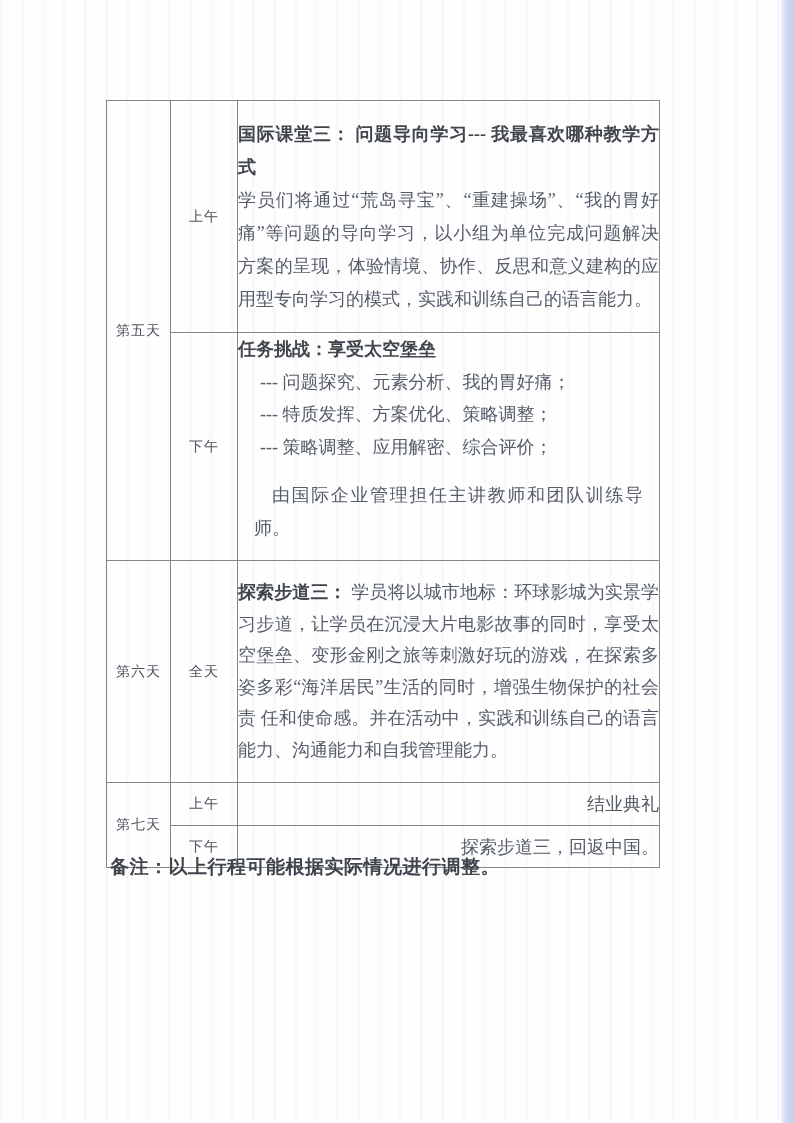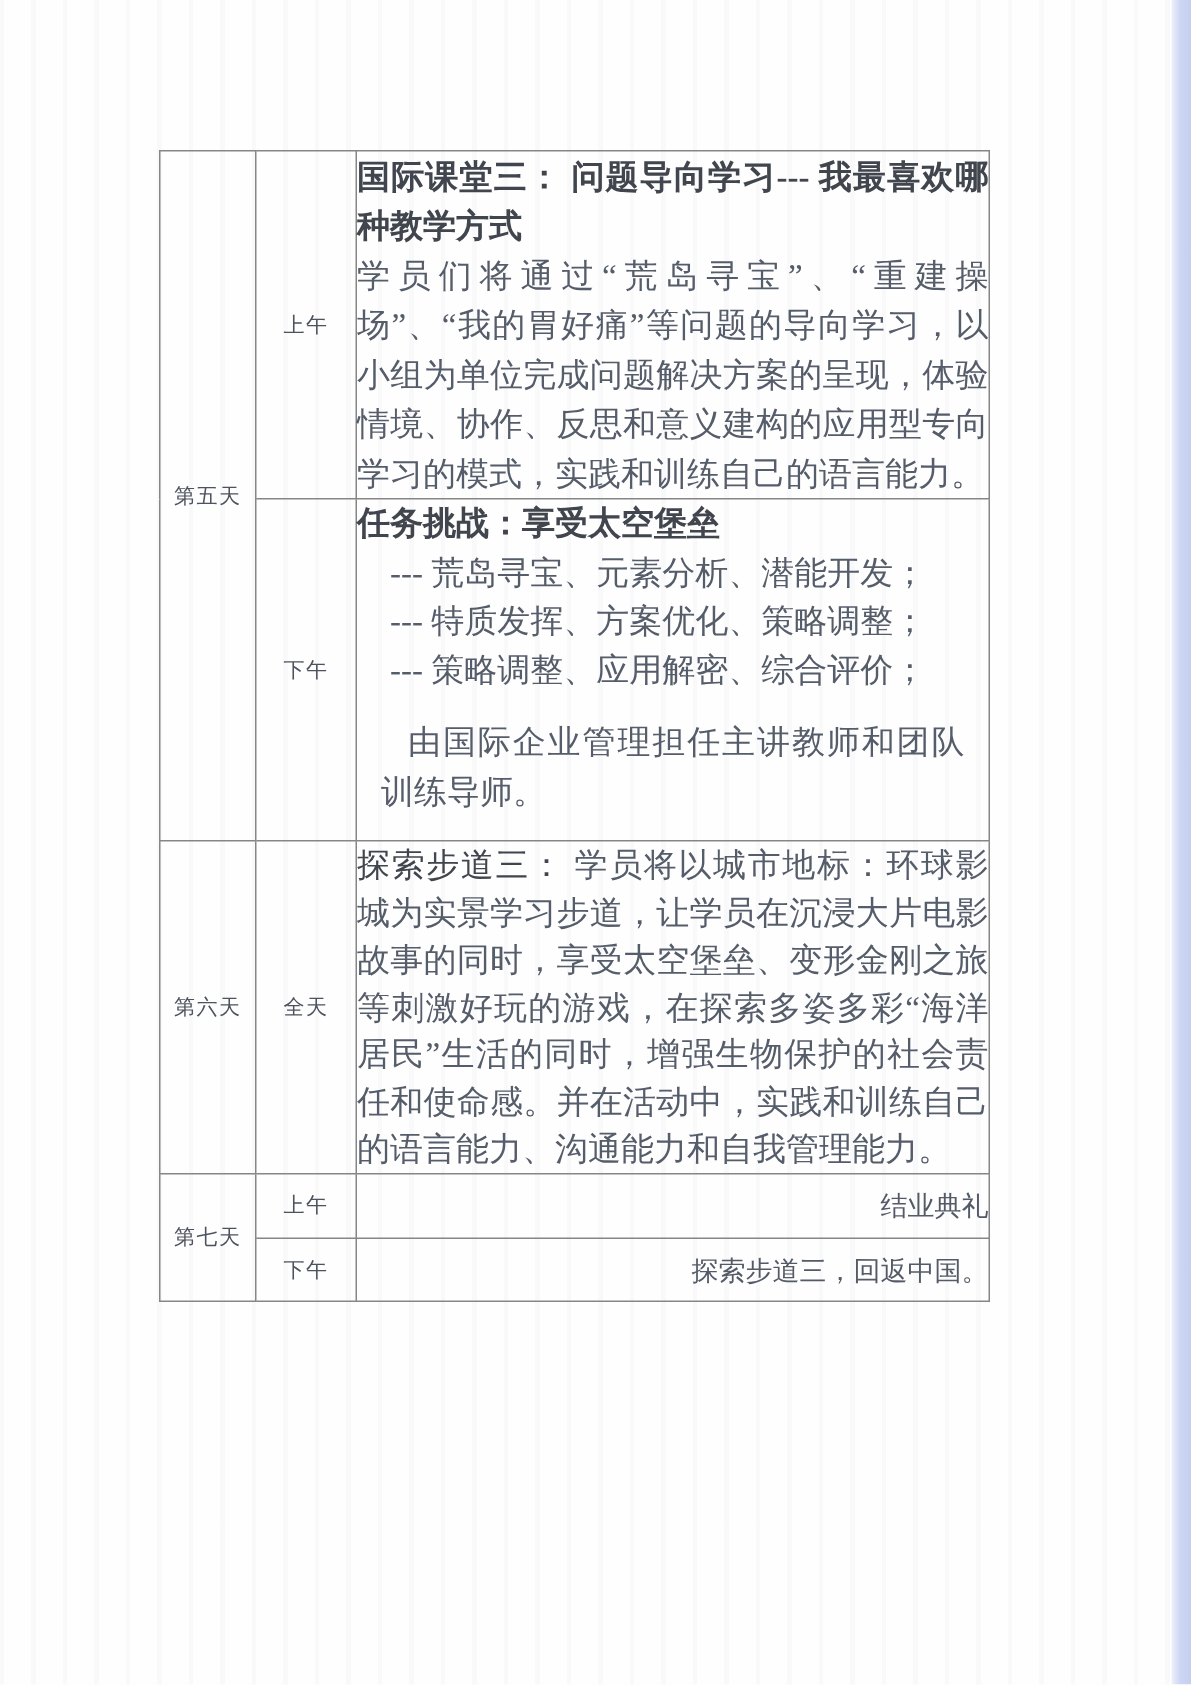--- a/index.html
+++ b/index.html
@@ -30,35 +30,35 @@
   }
   td.day,td.time{
     text-align:center;
     font-size:14px;
     color:#4c525e;
     letter-spacing:1px;
   }
   td.content{
     vertical-align:top;
     padding:5px 14px 4px 10px;
-    font-size:22px;
+    font-size:18px;
     text-align:justify;
   }
   .r1 .content-inner{line-height:33px;}
   .r2 .content-inner{line-height:32.5px;}
   .r3 .content-inner{line-height:31.5px;}
   .session-title{
     font-weight:bold;
     color:#41454d;
     margin:0;
   }
   .session-body{margin:0;color:#565d6a;}
   .bullet{margin-left:22px;color:#565d6a;}
   .tail{ text-indent:18px;color:#565d6a;margin:16px;}
-  .lead-bold{font-weight:normal;color:#41454d;}
+  .lead-bold{font-weight:bold;color:#41454d;}
   td.simple{
     font-size:18px;
     padding:0 14px 0 10px;
     color:#545b67;
     vertical-align:middle;
     text-align:right;
   }
   .note{
     position:absolute;left:110px;top:854px;
     font-size:19px;
@@ -89,21 +89,21 @@
             <p class="session-title">国际课堂三： 问题导向学习--- 我最喜欢哪种教学方式</p>
             <p class="session-body">学员们将通过“荒岛寻宝”、“重建操场”、“我的胃好痛”等问题的导向学习，以小组为单位完成问题解决方案的呈现，体验情境、协作、反思和意义建构的应用型专向学习的模式，实践和训练自己的语言能力。</p>
           </div>
         </td>
       </tr>
       <tr class="r2" style="height:196px">
         <td class="time">下午</td>
         <td class="content">
           <div class="content-inner">
             <p class="session-title">任务挑战：享受太空堡垒</p>
-            <div class="bullet">--- 荒岛寻宝、元素分析、潜能开发；</div>
+            <div class="bullet">--- 问题探究、元素分析、我的胃好痛；</div>
             <div class="bullet">--- 特质发挥、方案优化、策略调整；</div>
             <div class="bullet">--- 策略调整、应用解密、综合评价；</div>
             <p class="tail">由国际企业管理担任主讲教师和团队训练导师。</p>
           </div>
         </td>
       </tr>
       <tr class="r3" style="height:222px">
         <td class="day">第六天</td>
         <td class="time">全天</td>
         <td class="content">
@@ -119,14 +119,15 @@
         <td class="time">上午</td>
         <td class="simple">结业典礼</td>
       </tr>
       <tr class="r5" style="height:42px">
         <td class="time">下午</td>
         <td class="simple">探索步道三，回返中国。</td>
       </tr>
     </tbody>
   </table>
 
+  <div class="note">备注：以上行程可能根据实际情况进行调整。</div>
 
 </div>
 
 </body></html>

